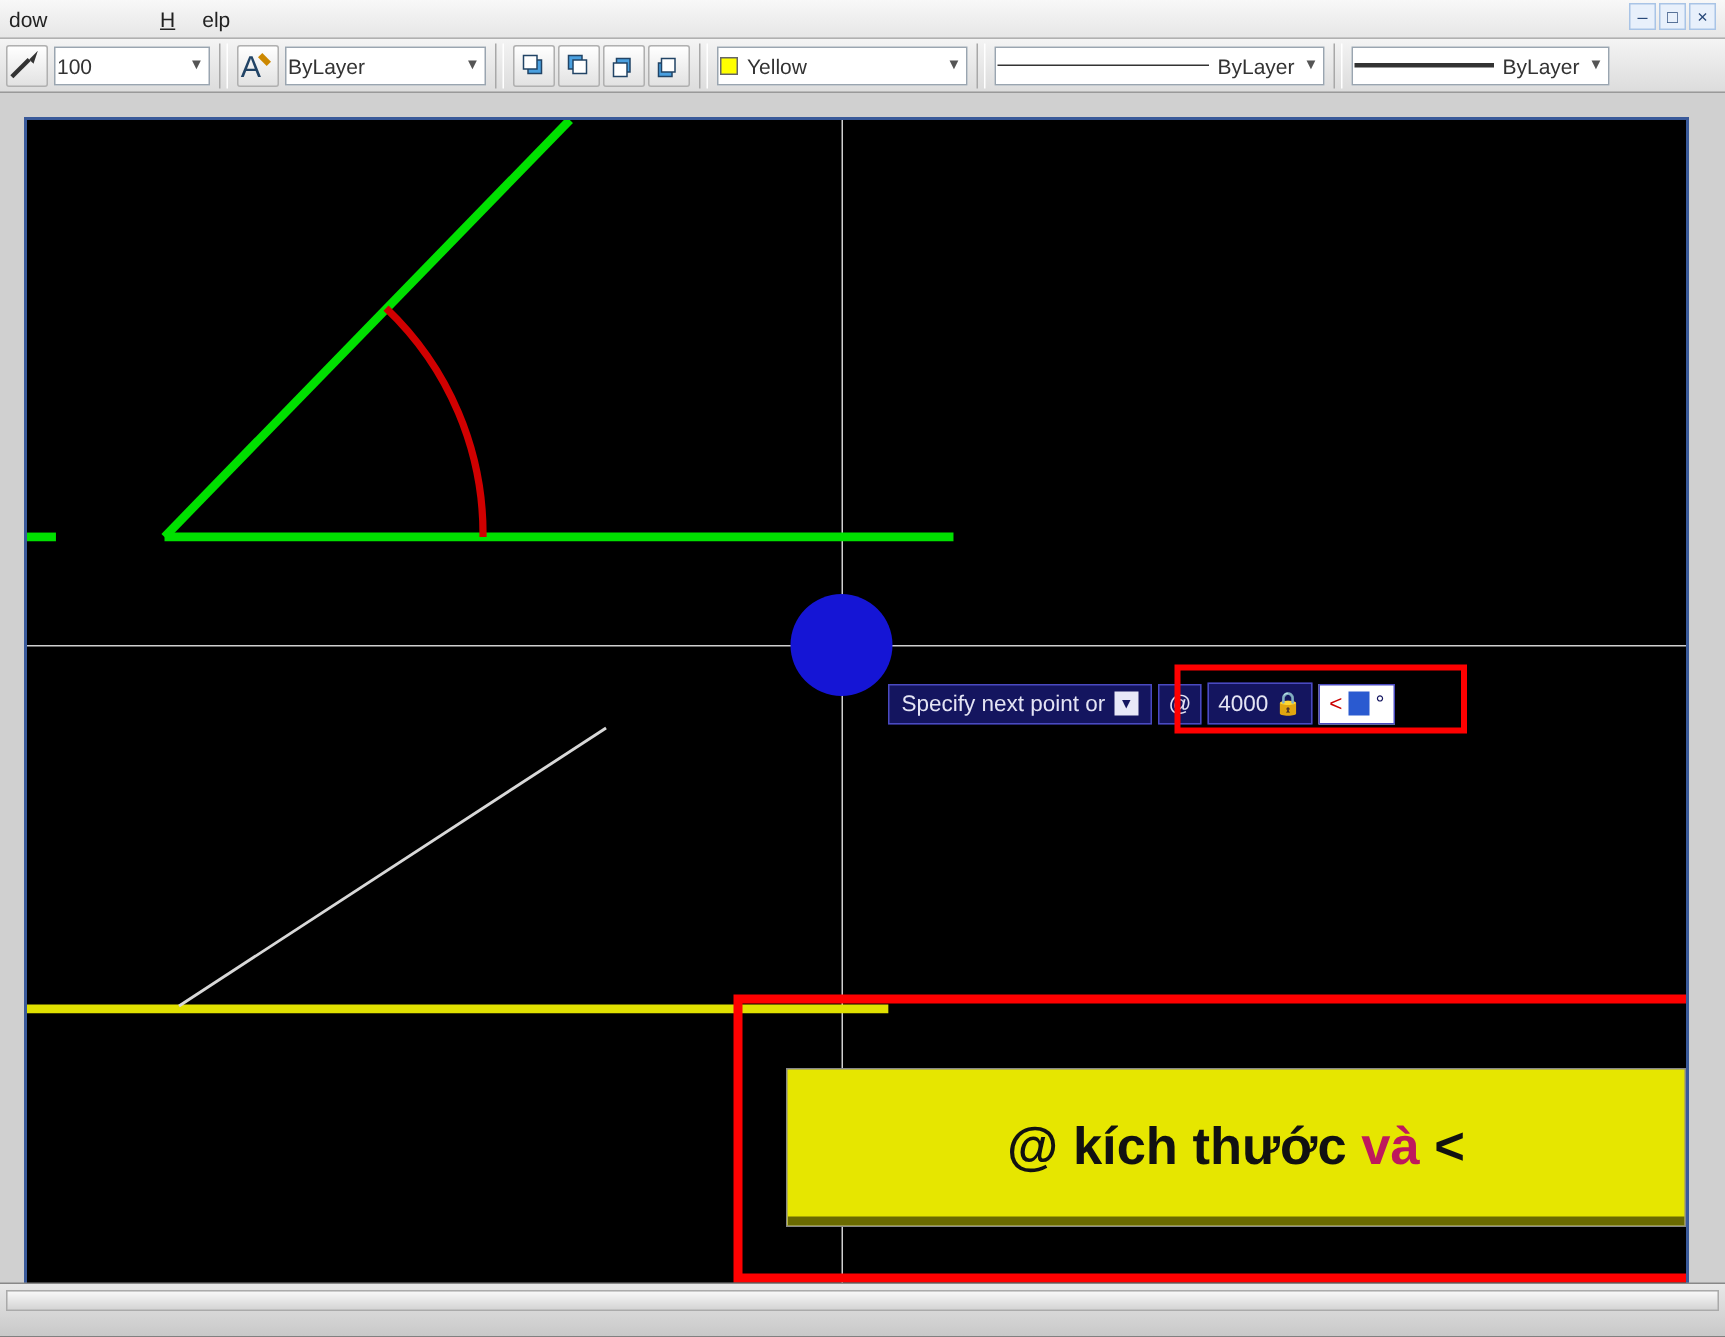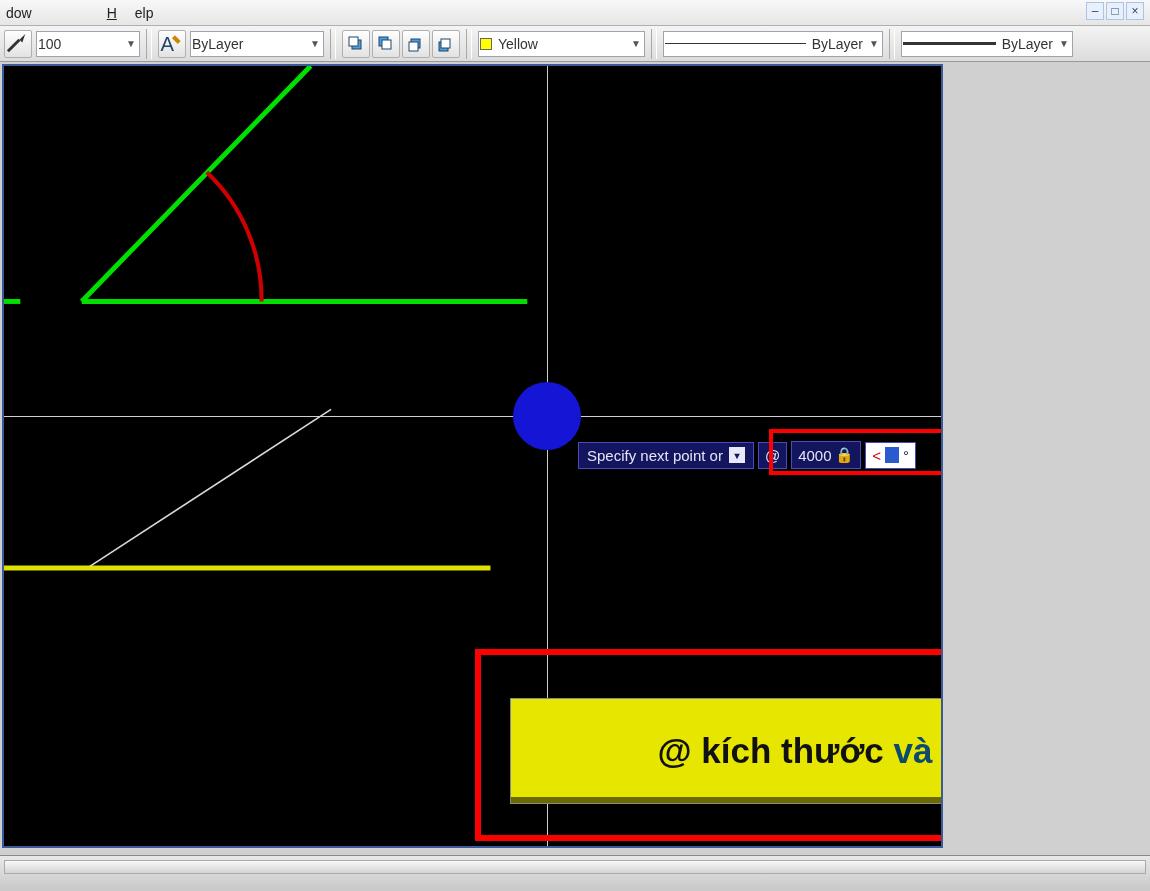--- a/index.html
+++ b/index.html
@@ -43,21 +43,21 @@
     width: 28px; height: 28px; border: 1px solid #b0b0b0; border-radius: 2px;
     background: linear-gradient(#fff,#e2e2e2); display: flex; align-items: center; justify-content: center;
   }
   .tb-icongroup { display:flex; gap:2px; }
   .stack-icon svg { width: 18px; height: 18px; }
   .lineweight-sample { height: 2px; background: #333; flex: 1; margin-right: 6px; }
   .linetype-sample { height: 1px; border-top: 1px solid #333; flex: 1; margin-right: 6px; }
 
   
   .canvas-wrap {
-    position: relative; width: 941px; height: 784px; margin: 2px;
+    position: relative; width: 1110px; height: 784px; margin: 16px;
     border: 2px solid #3a5a9a; background: #000; overflow: hidden;
   }
   .drawing { position: absolute; inset: 0; }
 
   
   .crosshair-h { position: absolute; left: 0; right: 0; height: 1px; background: #cfcfcf; top: 350px; }
   .crosshair-v { position: absolute; top: 0; bottom: 0; width: 1px; background: #cfcfcf; left: 543px; }
 
   
   .pickbox {
@@ -94,21 +94,21 @@
     position: absolute; left: 471px; top: 583px; width: 653px; height: 192px;
     border: 6px solid #ff0000;
   }
   .callout-inner {
     position: absolute; left: 506px; top: 632px; width: 600px; height: 106px;
     background: #e6e600; border: 1px solid #888;
     box-shadow: inset 0 -6px 0 #6a6a00;
     display: flex; align-items: center; justify-content: center;
     font-size: 35px; font-weight: bold; color: #111;
   }
-  .callout-inner .fade { color: #0c4a6e; }
+  .callout-inner .fade { color: #be185d; }
 
   
   .statusbar {
     position: absolute; left: 0; right: 0; bottom: 0; height: 36px;
     background: linear-gradient(#e8e8e8,#c8c8c8); border-top: 1px solid #888;
   }
   .statusbar::before{
     content:""; position:absolute; left:4px; right:4px; top:4px; height:12px;
     background: linear-gradient(#f8f8f8,#d4d4d4); border:1px solid #aaa;
   }

